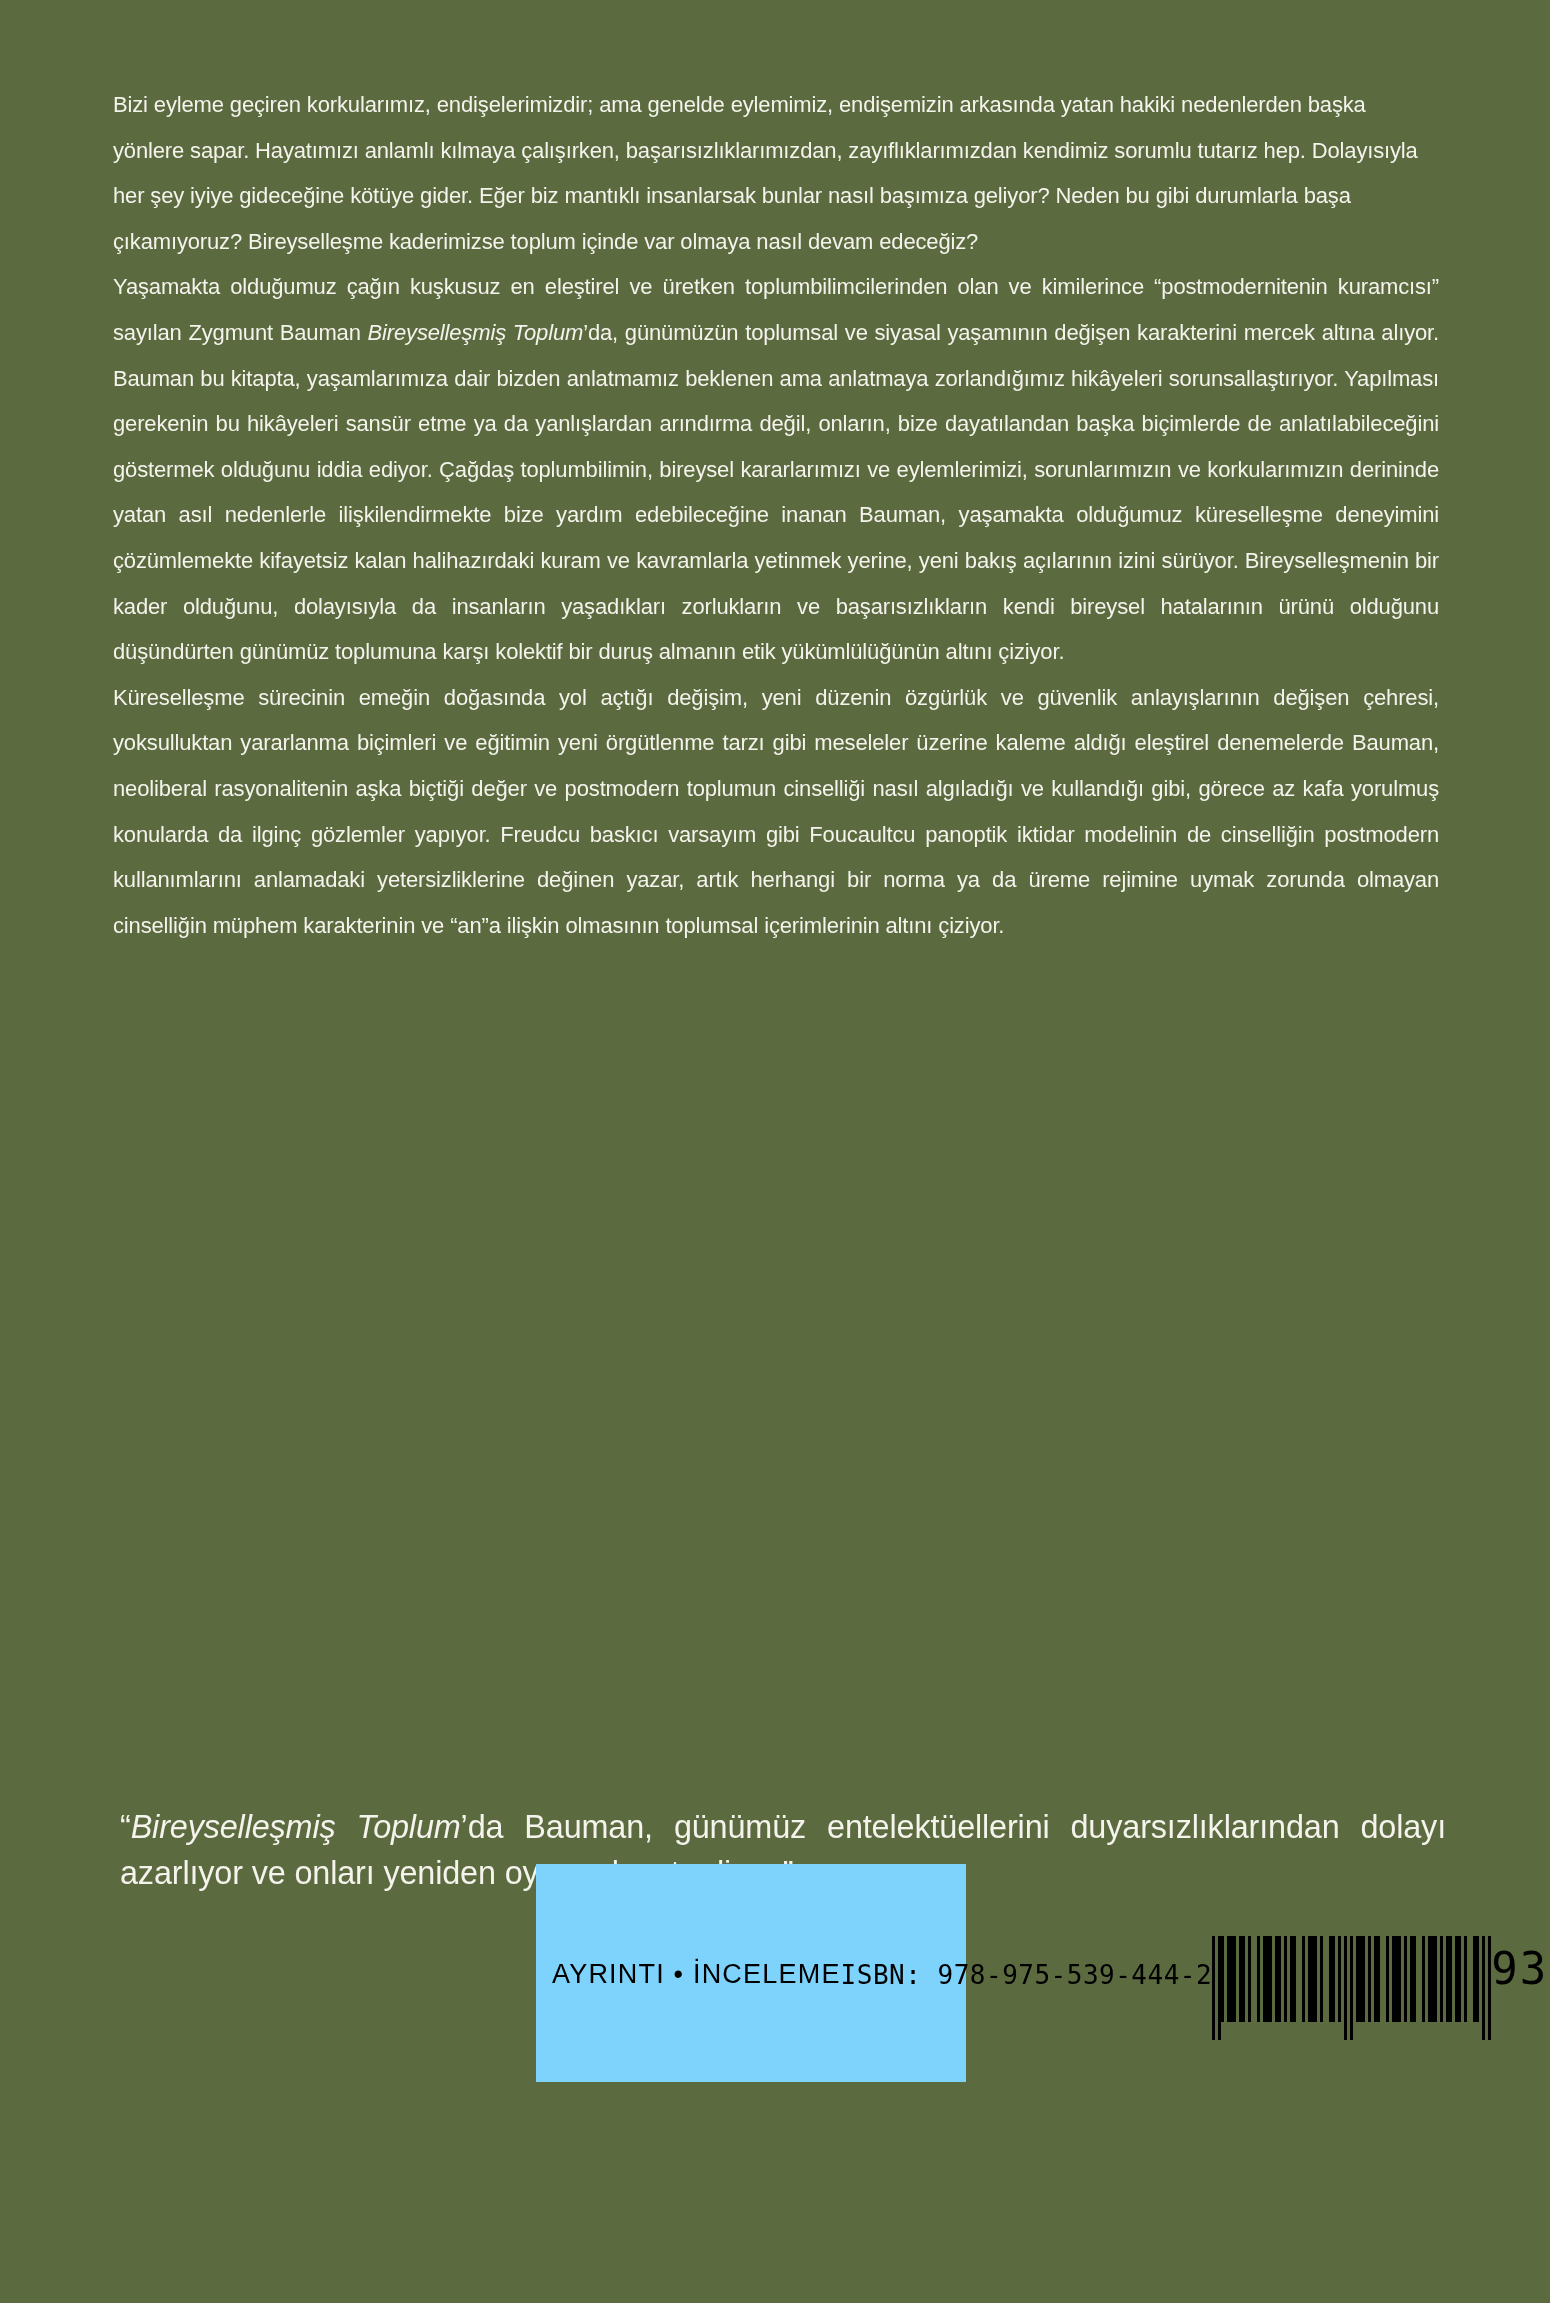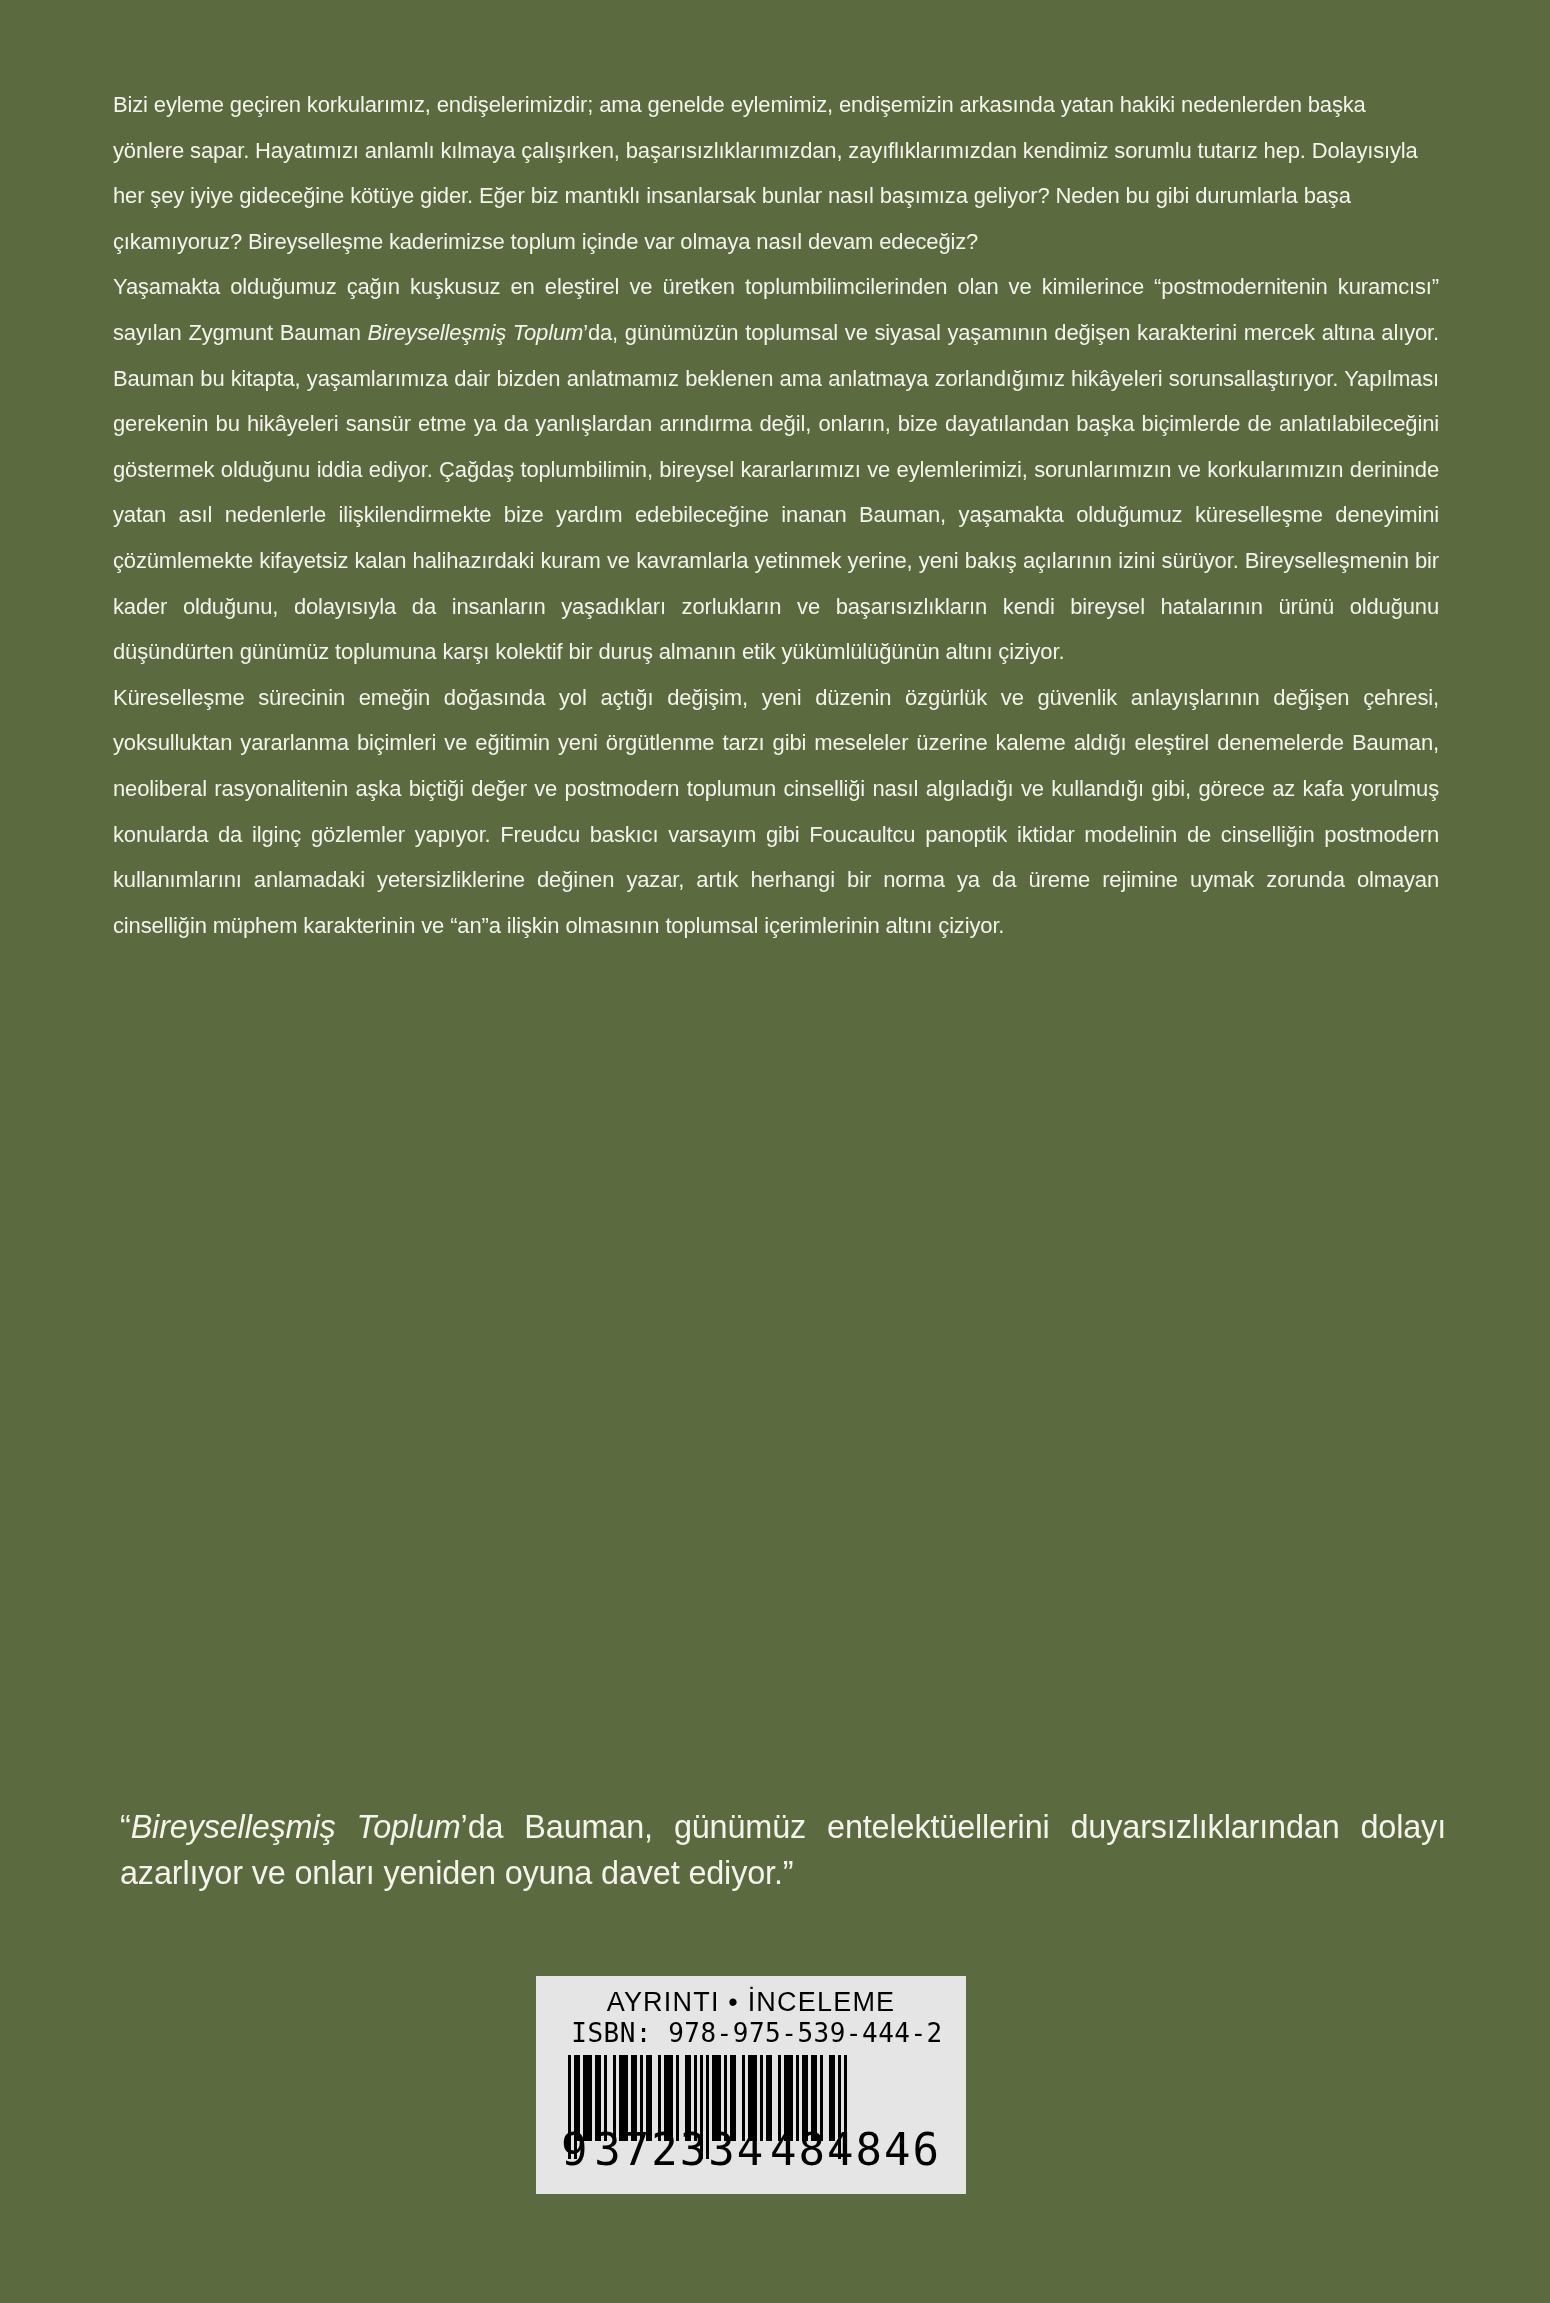--- a/index.html
+++ b/index.html
@@ -73,49 +73,48 @@
     font-style: italic;
     text-align: right;
     margin: 7px 0 0 0;
     color: #f4f3ec;
   }
 
   
   .barcode-box {
     position: absolute;
     left: 536px;
-    top: 1976px;
+    top: 1864px;
     width: 430px;
     height: 218px;
-    background: #e5e5e5;
+    background: #7dd3fc;
     box-sizing: border-box;
     padding: 12px 16px 8px 16px;
     display: flex;
-    flex-direction: column;
+    flex-direction: row;
     align-items: center;
   }
 
   .barcode-imprint {
     font-family: "Liberation Sans", sans-serif;
     font-size: 27px;
     letter-spacing: 1.2px;
     color: #000;
     line-height: 1.08;
     white-space: nowrap;
   }
 
   .barcode-isbn {
     font-family: "DejaVu Sans Mono", monospace;
     font-size: 26px;
     letter-spacing: 0.5px;
     color: #000;
     line-height: 1.12;
     margin-top: 2px;
     white-space: nowrap;
-    margin-left: 12px;
   }
 
   .bars {
     margin-top: 7px;
     height: 86px;
     width: 366px;
     display: flex;
     align-items: flex-start;
     justify-content: space-between;
   }

